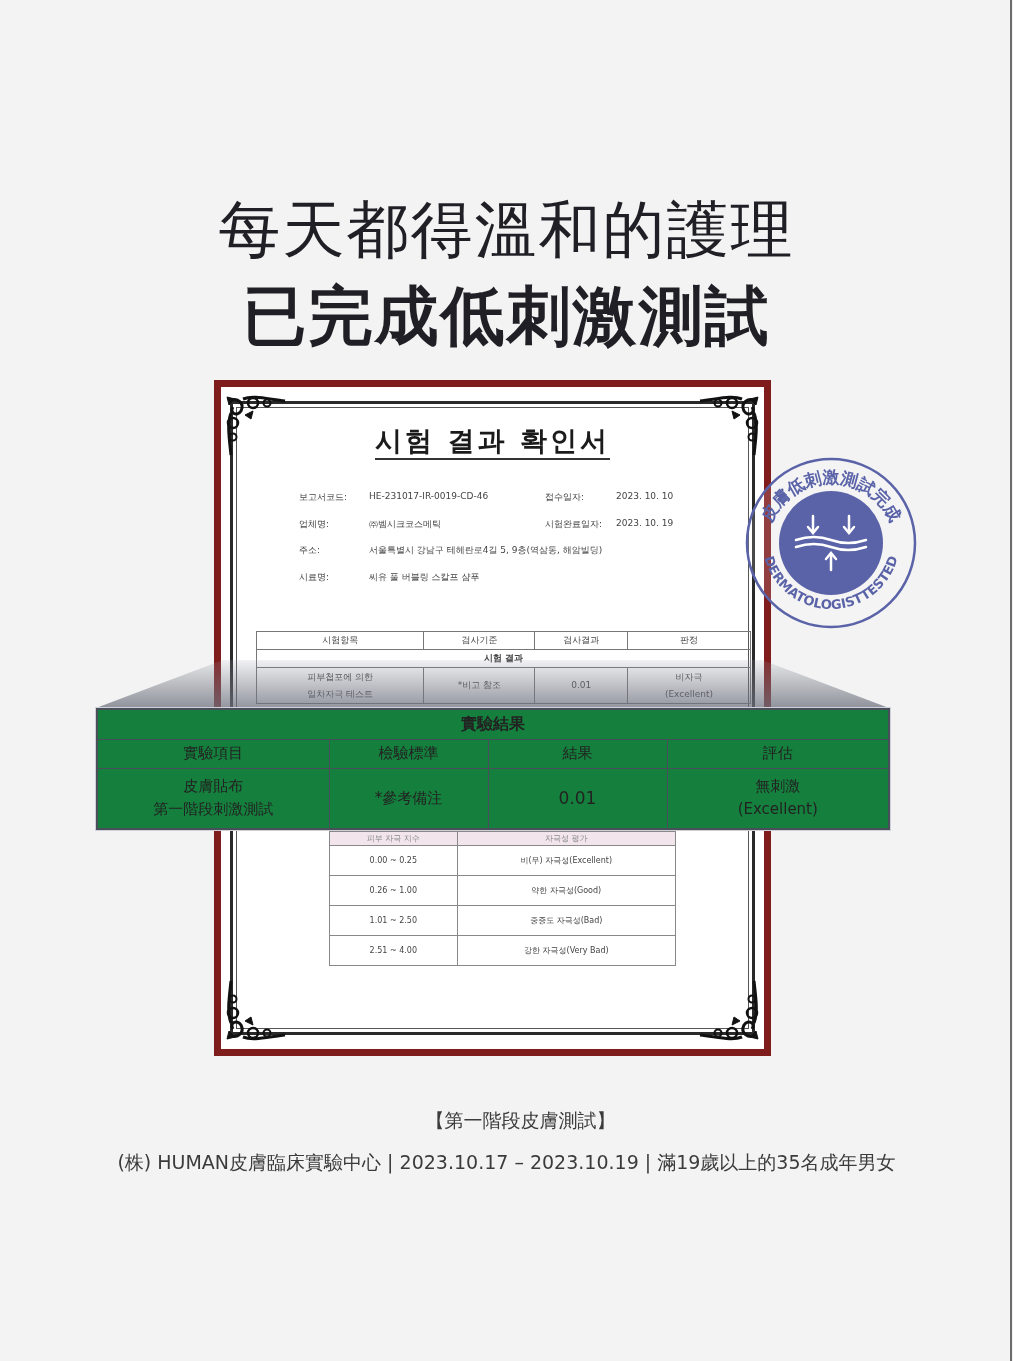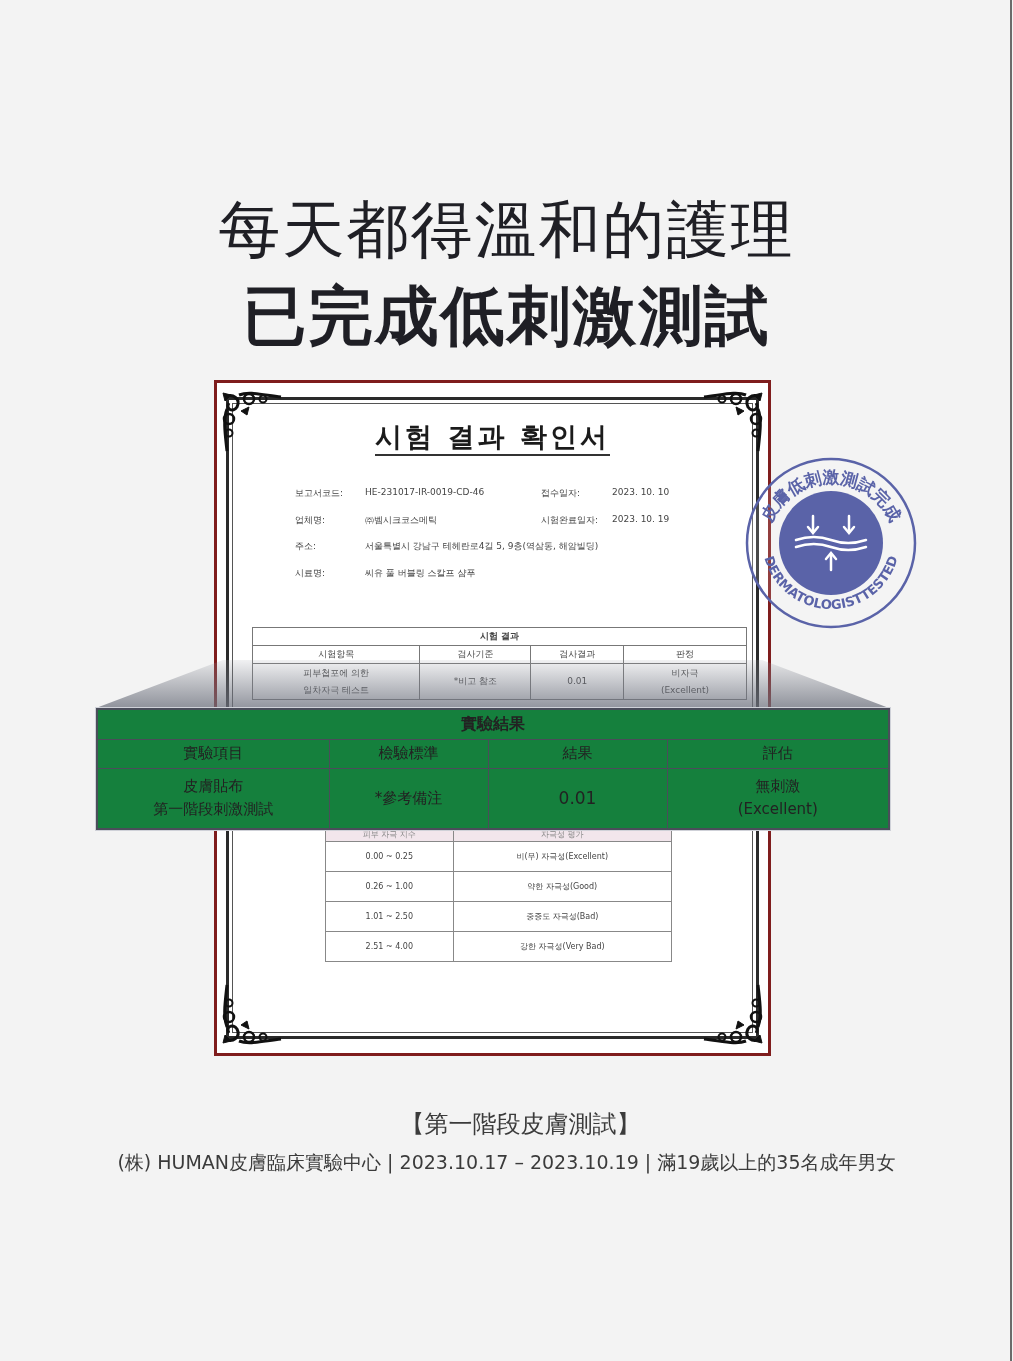--- a/index.html
+++ b/index.html
@@ -12,21 +12,21 @@
   }
   .edge-line { position: absolute; top: 0; right: 1px; width: 2px; height: 1361px; background: #6b6b6b; }
 
   .headline { position: absolute; left: 0; width: 1013px; text-align: center; color: #1f1f25; margin-top: 45px; }
   .headline.h1 { top: 143px; font-size: 62px; font-weight: 400; letter-spacing: 2px; }
   .headline.h2 { top: 228px; font-size: 64px; font-weight: 700; letter-spacing: 2px; }
 
   
   .cert {
     position: absolute; left: 214px; top: 380px; width: 557px; height: 676px;
-    background: #ffffff; border: 3px solid #7f1d1d;
+    background: #ffffff; border: 7px solid #7f1d1d;
   }
   .cert-frame {
     position: absolute; left: 9px; top: 14px; right: 9px; bottom: 14px;
     border: 3px solid #2a2a2a;
   }
   .cert-frame::after {
     content: ""; position: absolute; inset: 3px; border: 1px solid #555;
   }
   .corner { position: absolute; width: 66px; height: 66px; }
   .corner svg { width: 100%; height: 100%; }
@@ -78,21 +78,21 @@
   .zoom-table td { border: 1.5px solid #4a4d5a; text-align: center; }
   .zoom-table .title-row td { height: 30px; font-weight: 700; font-size: 16px; }
   .zoom-table .head-row td { height: 29px; }
   .zoom-table .data-row td { height: 61px; line-height: 23px; }
 
   
   .seal { position: absolute; left: 744px; top: 456px; width: 174px; height: 174px; }
   .seal svg { width: 100%; height: 100%; }
 
   .footer { position: absolute; left: 0; width: 1013px; text-align: center; color: #3b3b3b; }
-  .footer.f1 { top: 1108px; font-size: 24px; padding-left: 28px; }
+  .footer.f1 { top: 1108px; font-size: 19px; padding-left: 28px; }
   .footer.f2 { top: 1150px; font-size: 19px; }
 </style>
 </head>
 <body>
 
 <div class="edge-line"></div>
 
 <div class="headline h1">每天都得溫和的護理</div>
 <div class="headline h2">已完成低刺激測試</div>
 
@@ -183,27 +183,27 @@
     </div>
     <div class="info-row">
       <span class="k">시료명:</span>
       <span class="v">씨유 풀 버블링 스칼프 샴푸</span>
     </div>
   </div>
 
   <table class="ko-table">
     <tbody>
         <tr>
-      <th class="cap" colspan="4">시험 결과</th>
-    </tr>
-    <tr>
       <td>시험항목</td>
       <td>검사기준</td>
       <td>검사결과</td>
       <td>판정</td>
+    </tr>
+    <tr>
+      <th class="cap" colspan="4">시험 결과</th>
     </tr>
     <tr>
       <td class="tall">
         <div>피부첩포에 의한</div>
         <div>일차자극 테스트</div>
       </td>
       <td class="tall">*비고 참조</td>
       <td class="tall">0.01</td>
       <td class="tall">
         <div>비자극</div>

